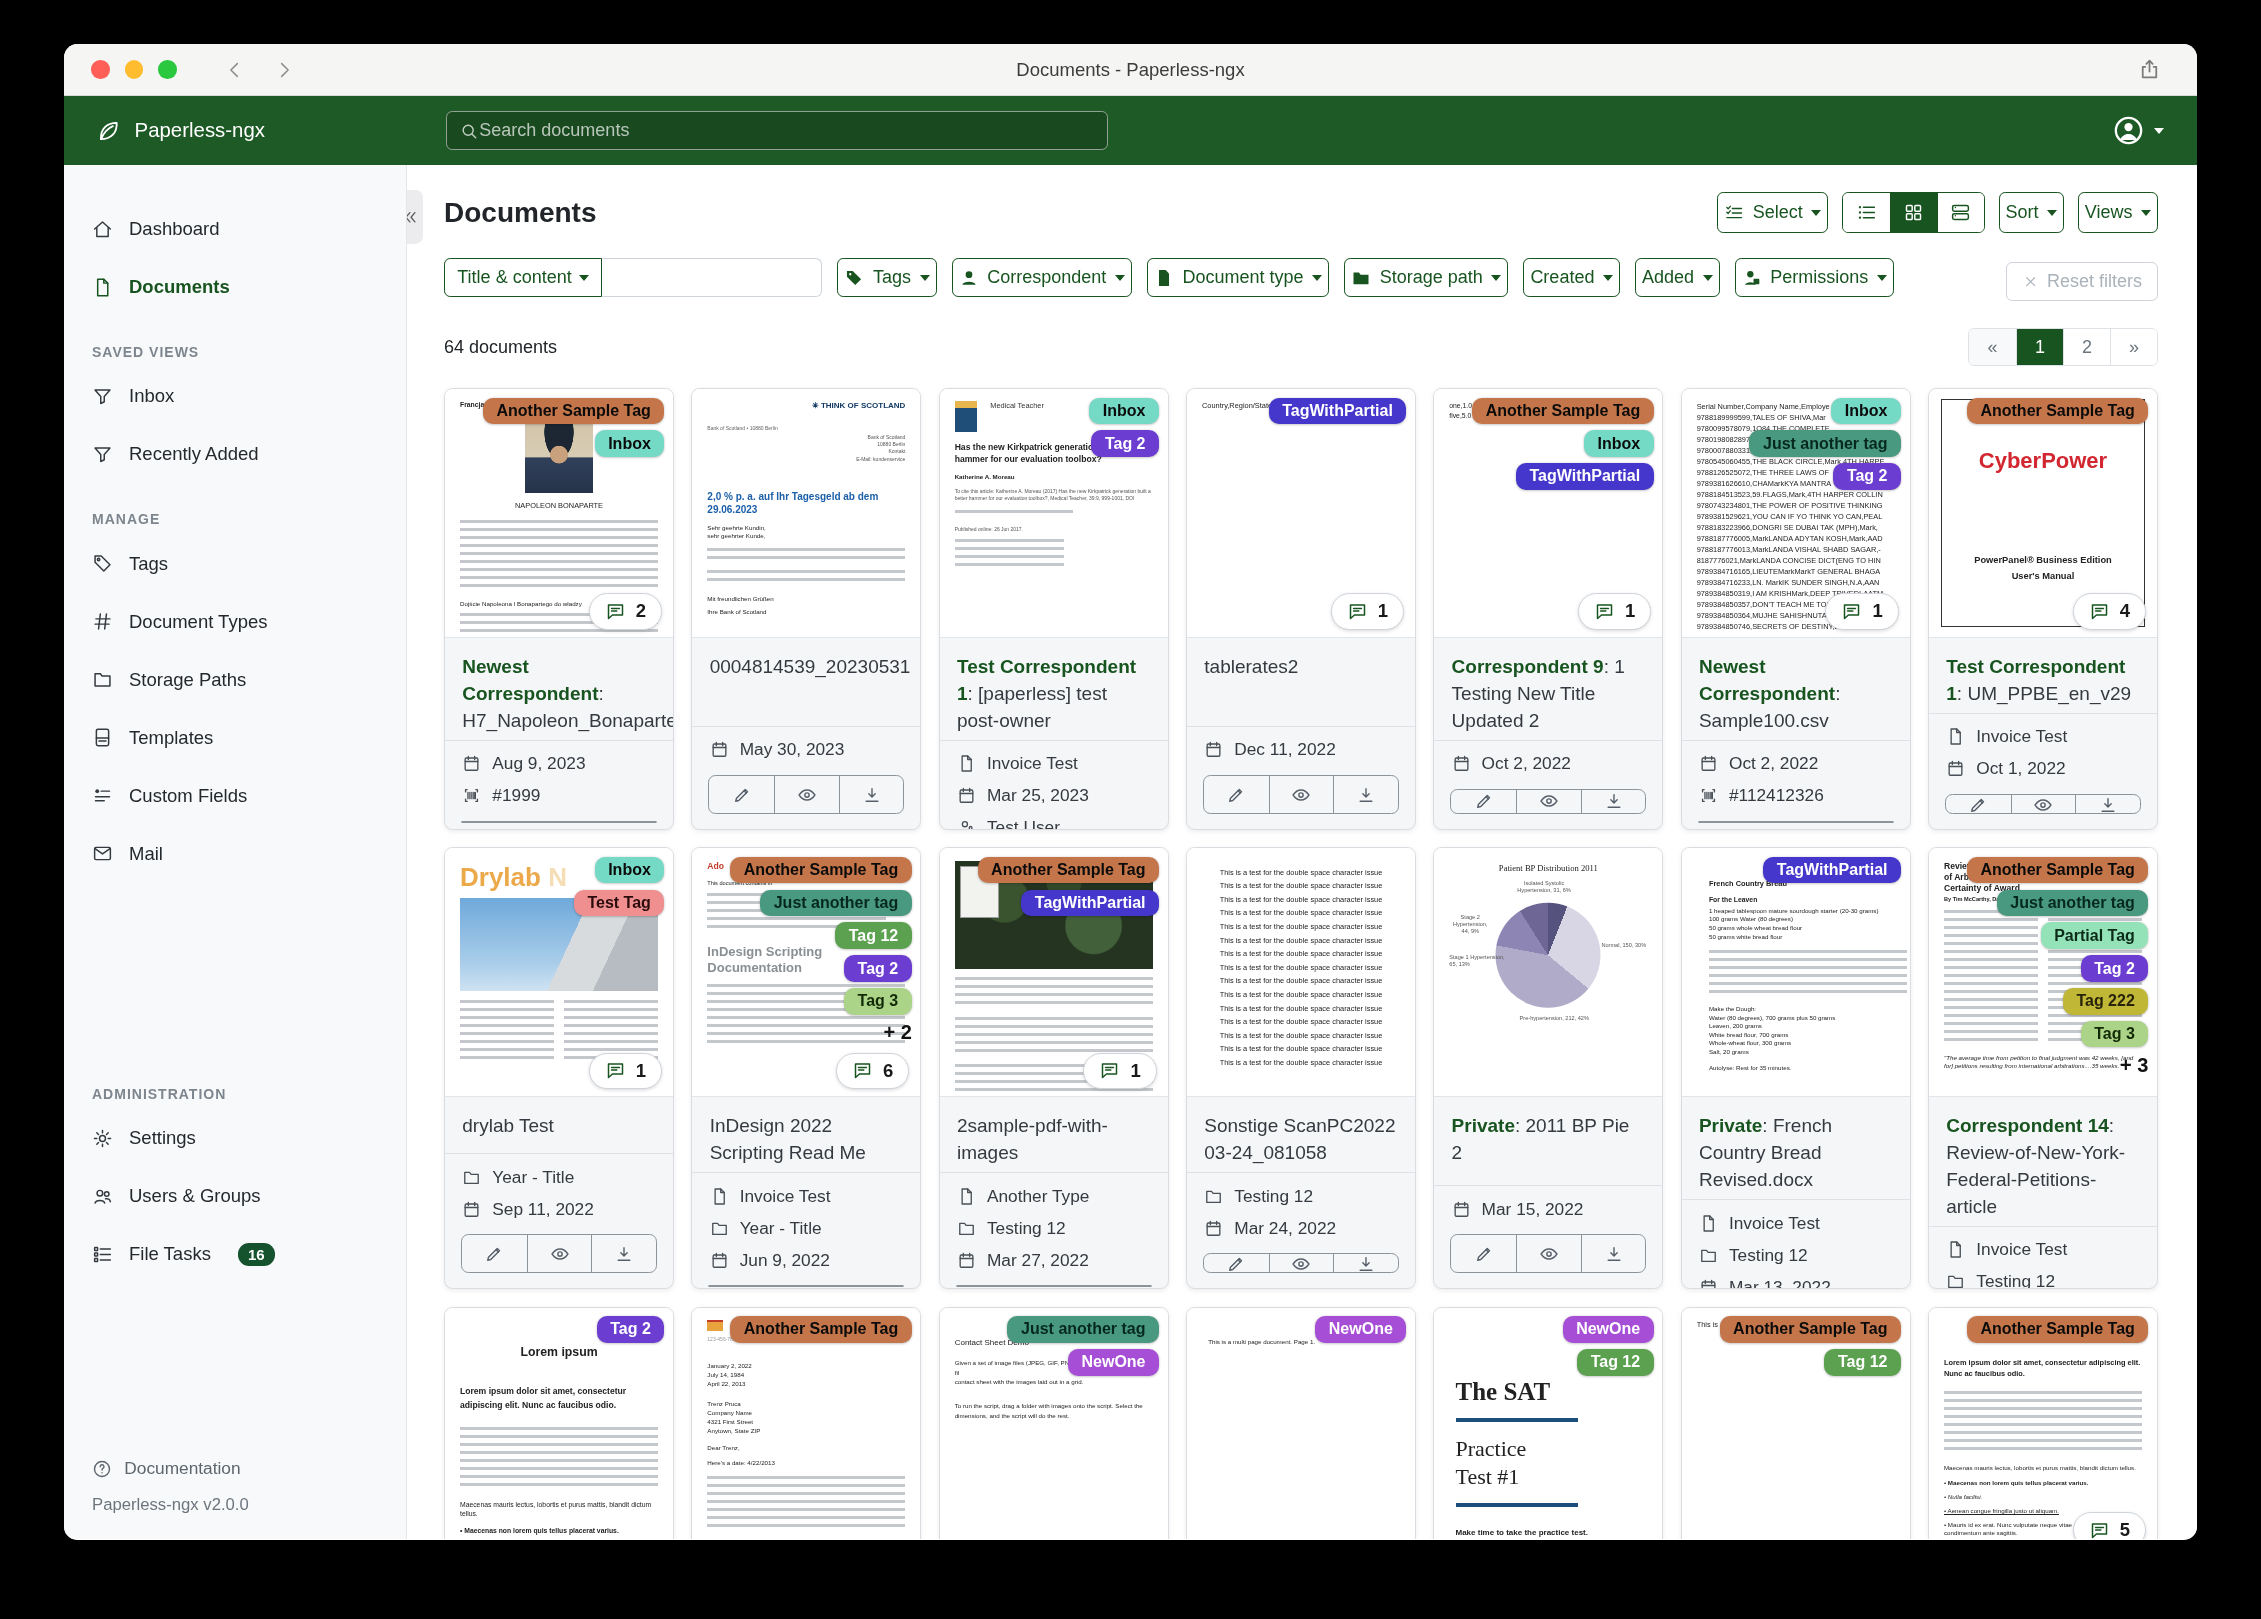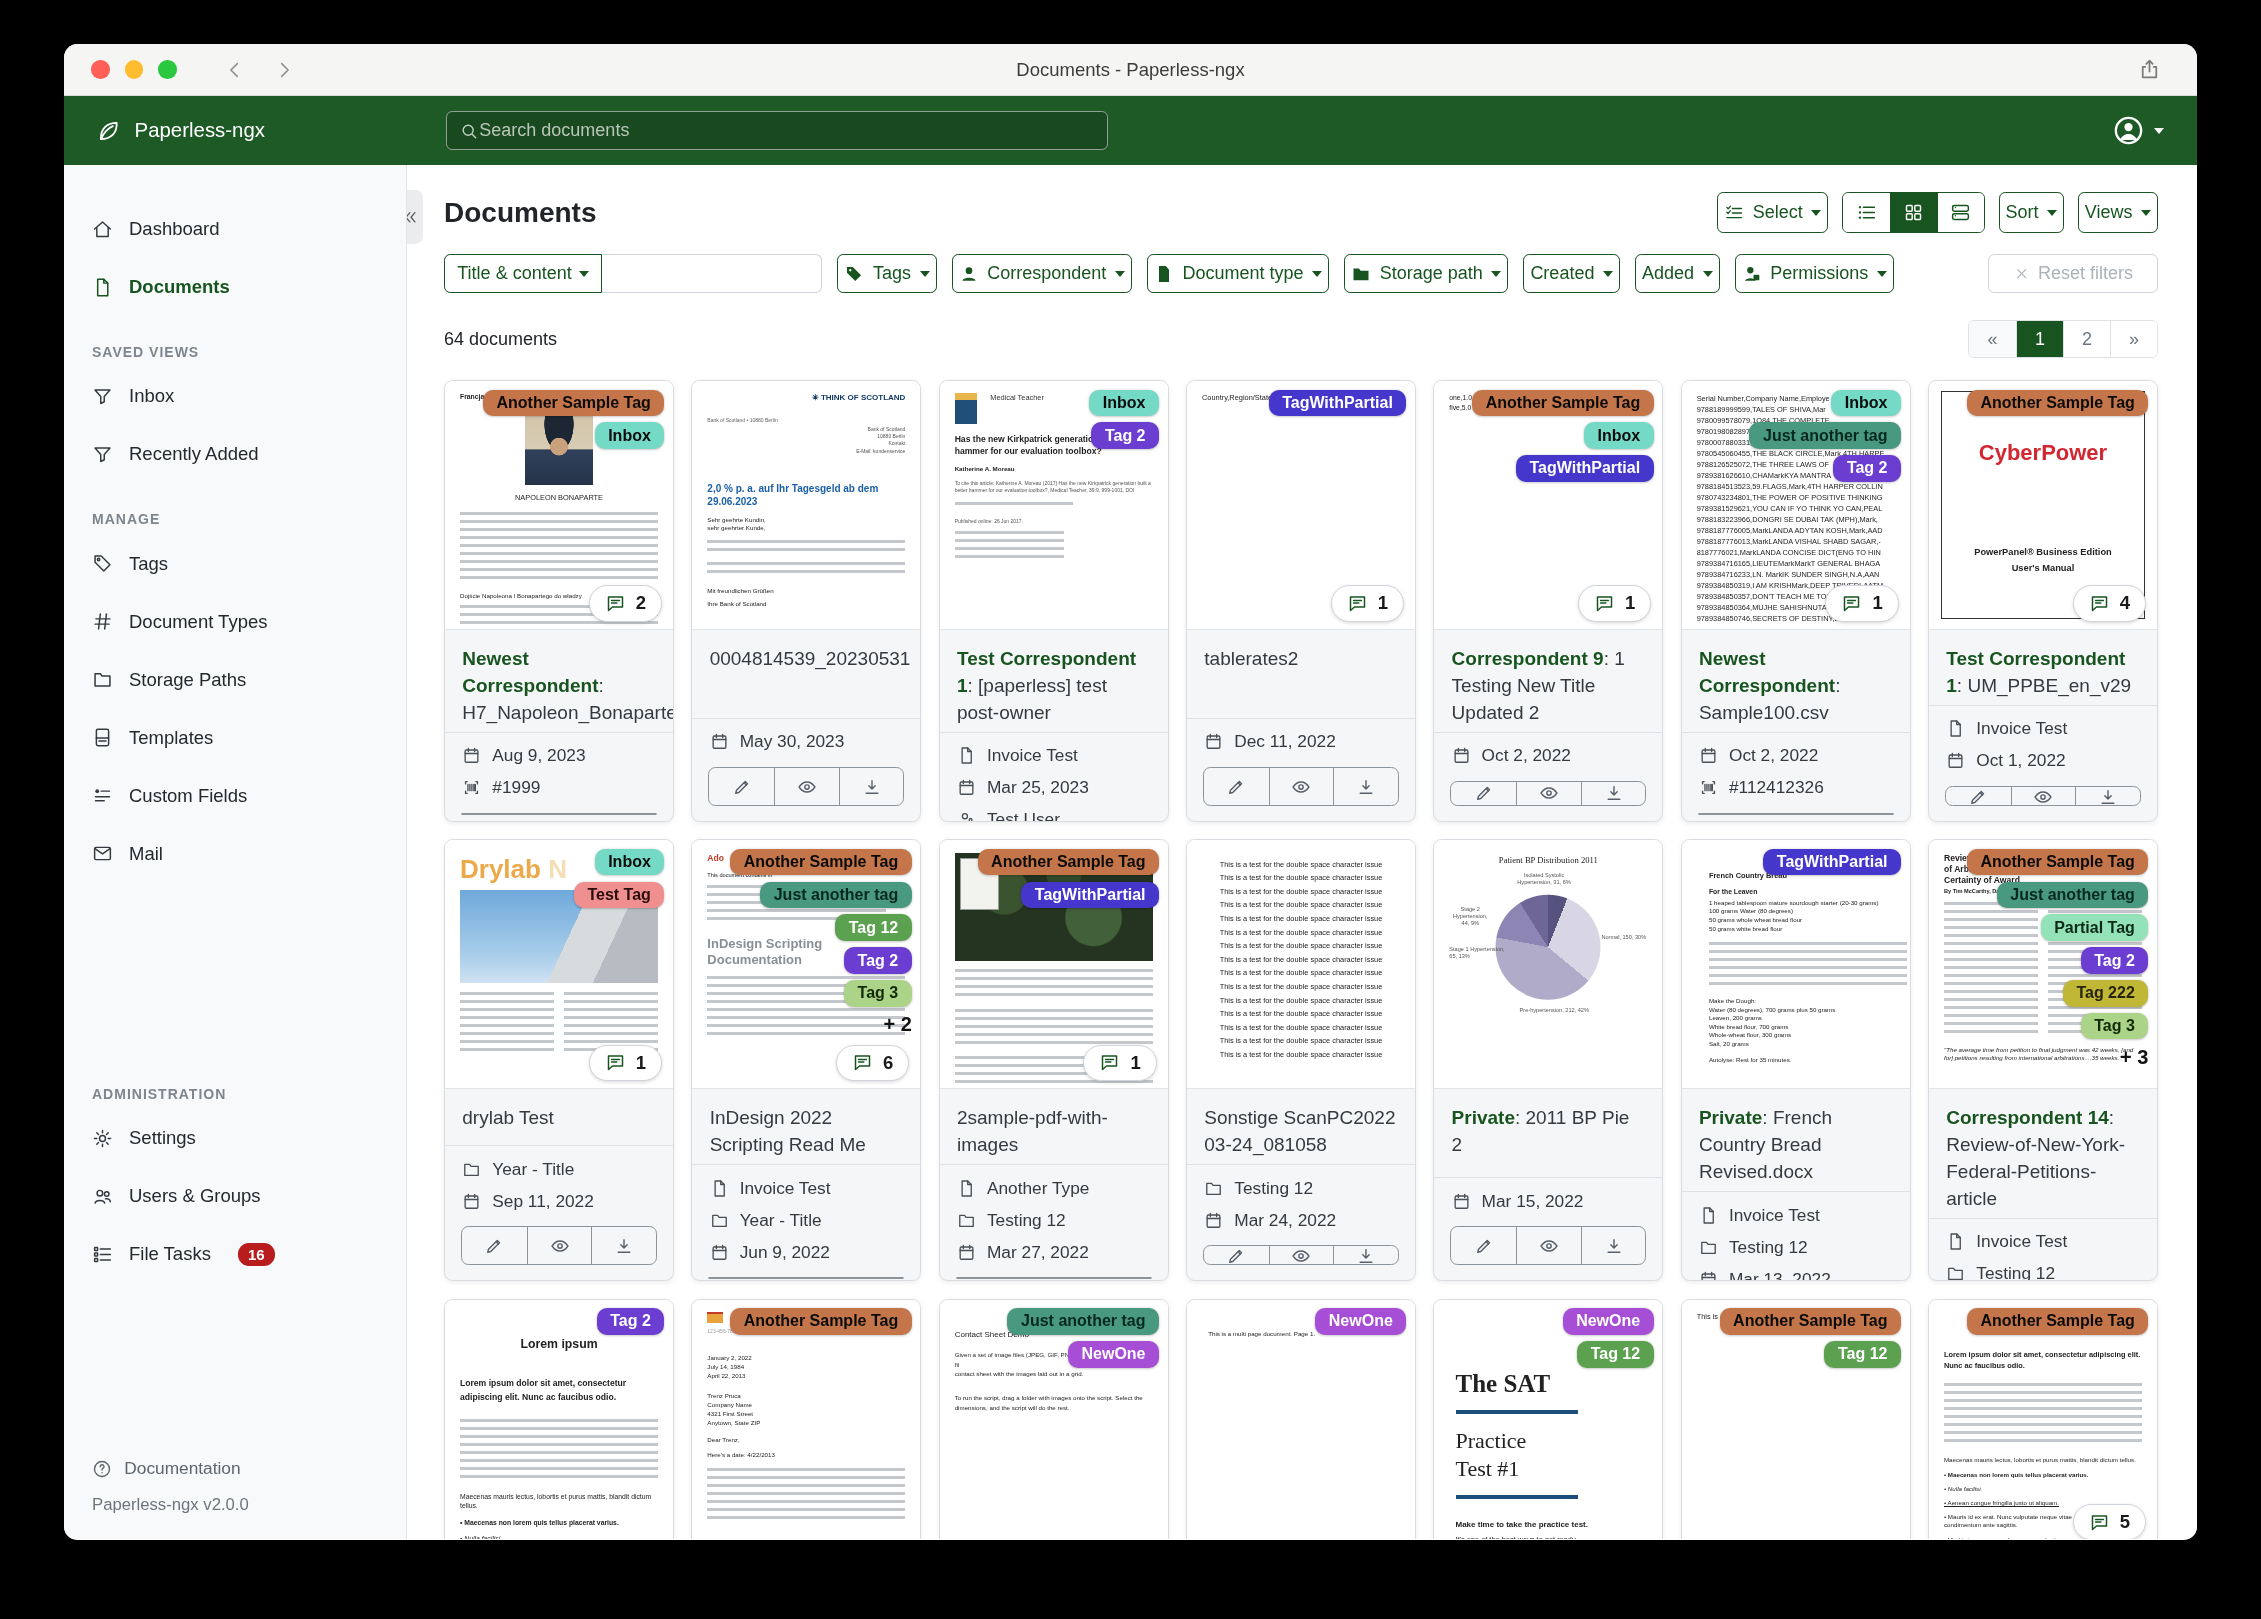--- a/index.html
+++ b/index.html
@@ -34,21 +34,21 @@
   .caret { width:0; height:0; border-left:5.6px solid transparent; border-right:5.6px solid transparent; border-top:6.8px solid currentColor; display:inline-block; }
 
   
   .main { display:flex; height:1374px; }
   .sidebar { width:343px; background:#f8f9fa; border-right:0.6px solid #e4e7ea; padding-top:35px; display:flex; flex-direction:column; }
   .sideitem { height:58px; display:flex; align-items:center; gap:16px; padding-left:28px; font-size:18.5px; color:#24292e; cursor:pointer; }
   .sideitem .w { width:21px; height:21px; color:#343a40; }
   .sideitem.active { color:#17541f; font-weight:700; }
   .sideitem.active .w { color:#17541f; }
   .section-title { margin:28px 0 7.4px 28px; font-size:14px; font-weight:700; letter-spacing:1px; color:#7d868e; }
-  .badge-red { background:#b91c1c; color:#fff; font-size:15px; font-weight:700; padding:3.1px 10px; border-radius:11px; margin-left:11px; }
+  .badge-red { background:#14532d; color:#fff; font-size:15px; font-weight:700; padding:3.1px 10px; border-radius:11px; margin-left:11px; }
   .side-footer { margin-top:auto; padding:0 0 23.5px 28px; }
   .docrow { display:flex; align-items:center; gap:12.3px; color:#5d666e; font-size:17.3px; margin-bottom:16px; }
   .docrow .w { width:20px; height:20px; }
   .version { font-size:16.7px; color:#6c757d; }
   .admin { margin-top:auto; }
 
   .content { flex:1; padding:27px 39px 0 37px; position:relative; overflow:hidden; background:#fff; }
   .collapse-tab { position:absolute; left:-16px; top:25px; width:32px; height:54px; background:#ececee; border-radius:7.4px;
                   display:flex; align-items:center; justify-content:flex-end; color:#5a5a5a; padding-right:3.7px; }
   .collapse-tab .w { width:18.5px; height:18.5px; }
@@ -65,22 +65,22 @@
   .seg.active { background:#17541f; color:#fff; }
   .seg .w { width:21px; height:21px; }
 
   .filter-row { margin-top:21px; display:flex; gap:15px; align-items:center; }
   .field-group { display:flex; height:39px; }
   .field-btn { border:1.2px solid #17541f; border-radius:6.2px 0 0 6.2px; color:#17541f; font-size:18px; background:#fff;
                display:flex; align-items:center; gap:7.4px; padding:0 12.3px; cursor:pointer; }
   .field-input { width:220px; border:0.6px solid #ced4da; border-left:none; border-radius:0 6.2px 6.2px 0; font-size:18px;
                  padding:0 11px; outline:none; color:#212529; font-family:inherit; }
   .btn-f { height:39px; }
-  .btn-reset { height:39px; border:0.6px solid #ced4da; color:#aab2ba; border-radius:6.2px; padding:0 24px; font-size:18px;
-               display:flex; align-items:center; gap:7.4px; background:#fff; margin-left:auto; cursor:pointer; }
+  .btn-reset { height:39px; border:0.6px solid #ced4da; color:#aab2ba; border-radius:6.2px; padding:0 15px; font-size:18px;
+               display:flex; align-items:center; gap:7.4px; background:#fff; margin-left:auto; cursor:pointer;margin-top:8px; }
   .btn-reset .w { width:17.3px; height:17.3px; }
 
   .count-row { margin-top:27px; display:flex; justify-content:space-between; align-items:center; }
   .count { font-size:18px; color:#212529; }
   .pager { display:flex; border:0.6px solid #dee2e6; border-radius:6.2px; overflow:hidden; height:38px; }
   .pbtn { min-width:47px; padding:0 6.2px; display:flex; align-items:center; justify-content:center; font-size:18px;
           color:#6c757d; background:#fff; cursor:pointer; }
   .pbtn + .pbtn { border-left:0.6px solid #dee2e6; }
   .pbtn.muted { background:#f8f9fa; }
   .pbtn.active { background:#17541f; color:#fff; }

